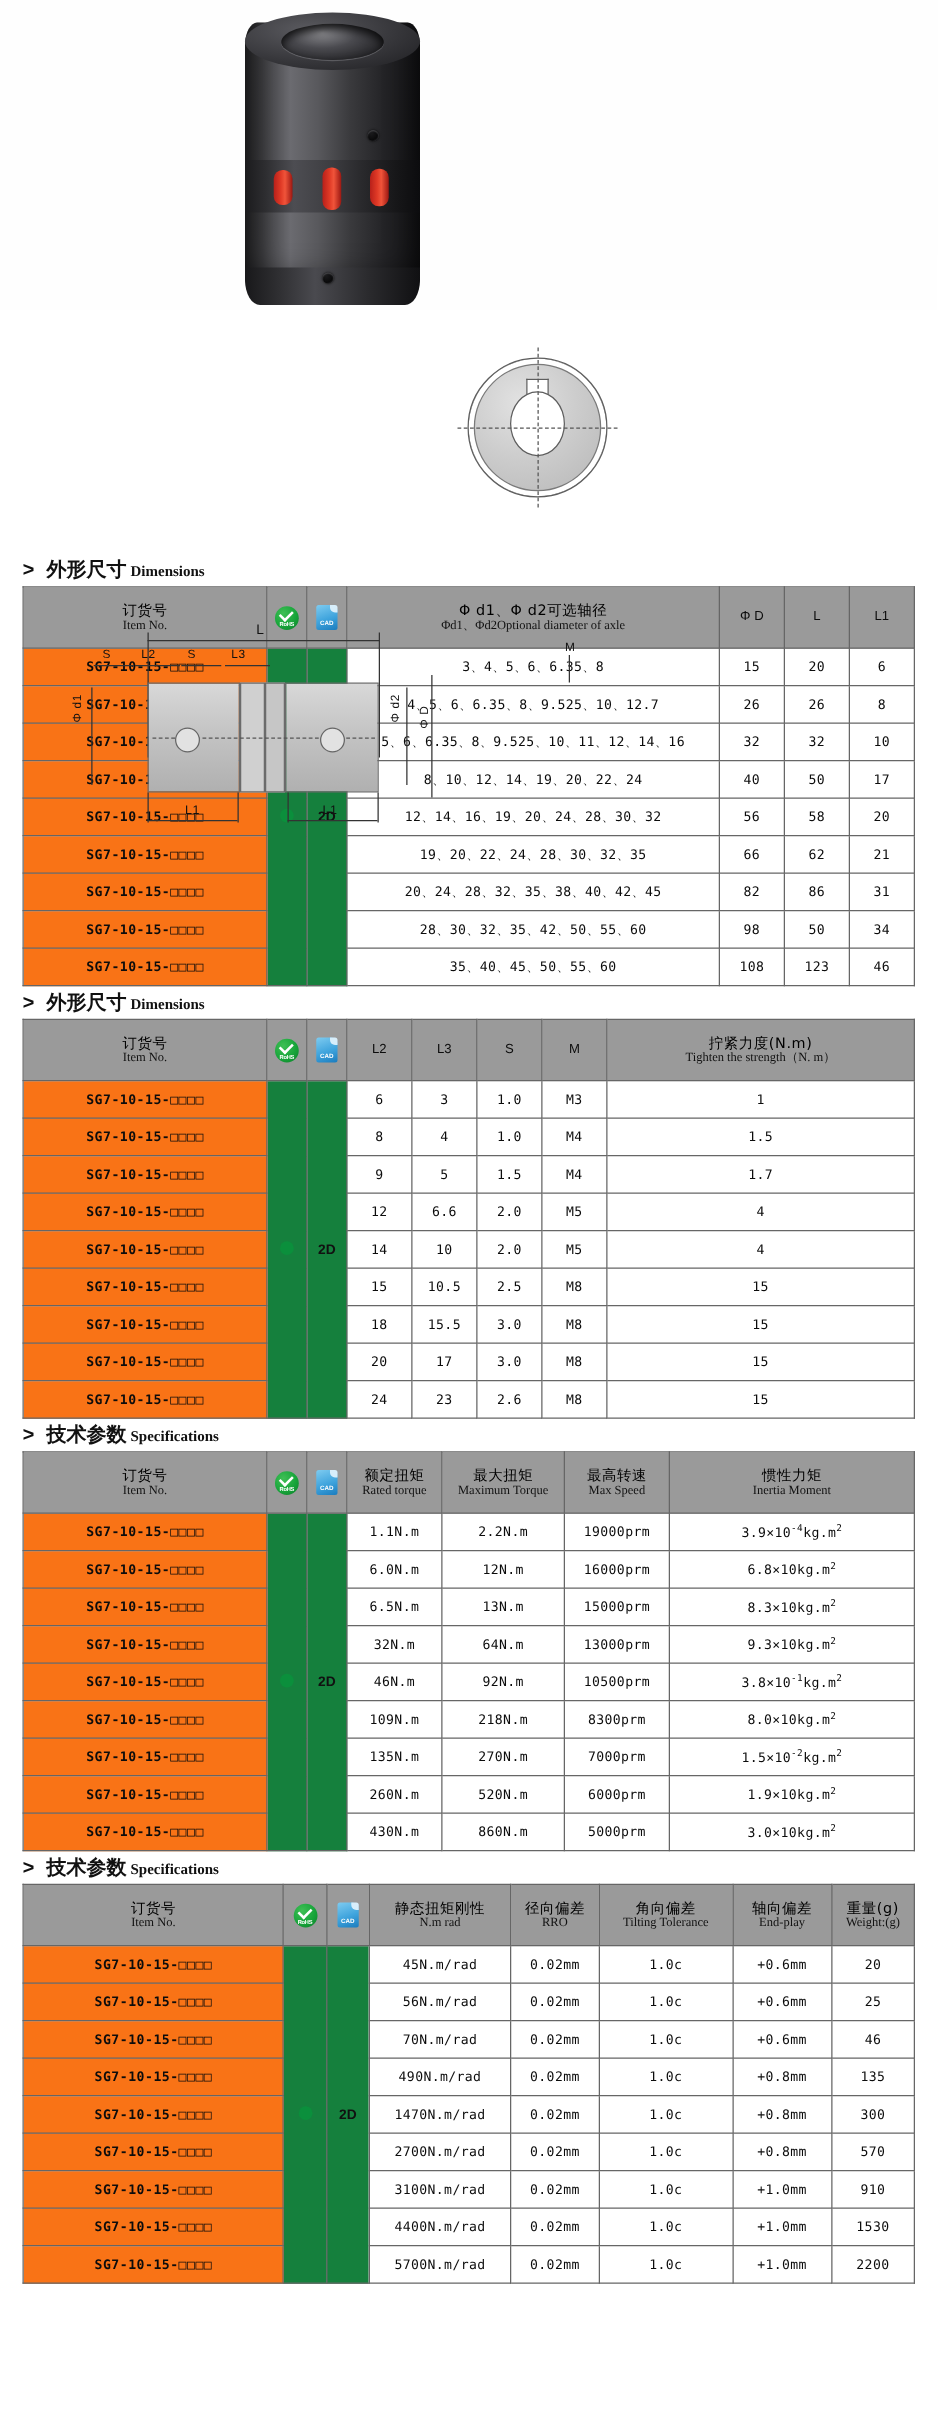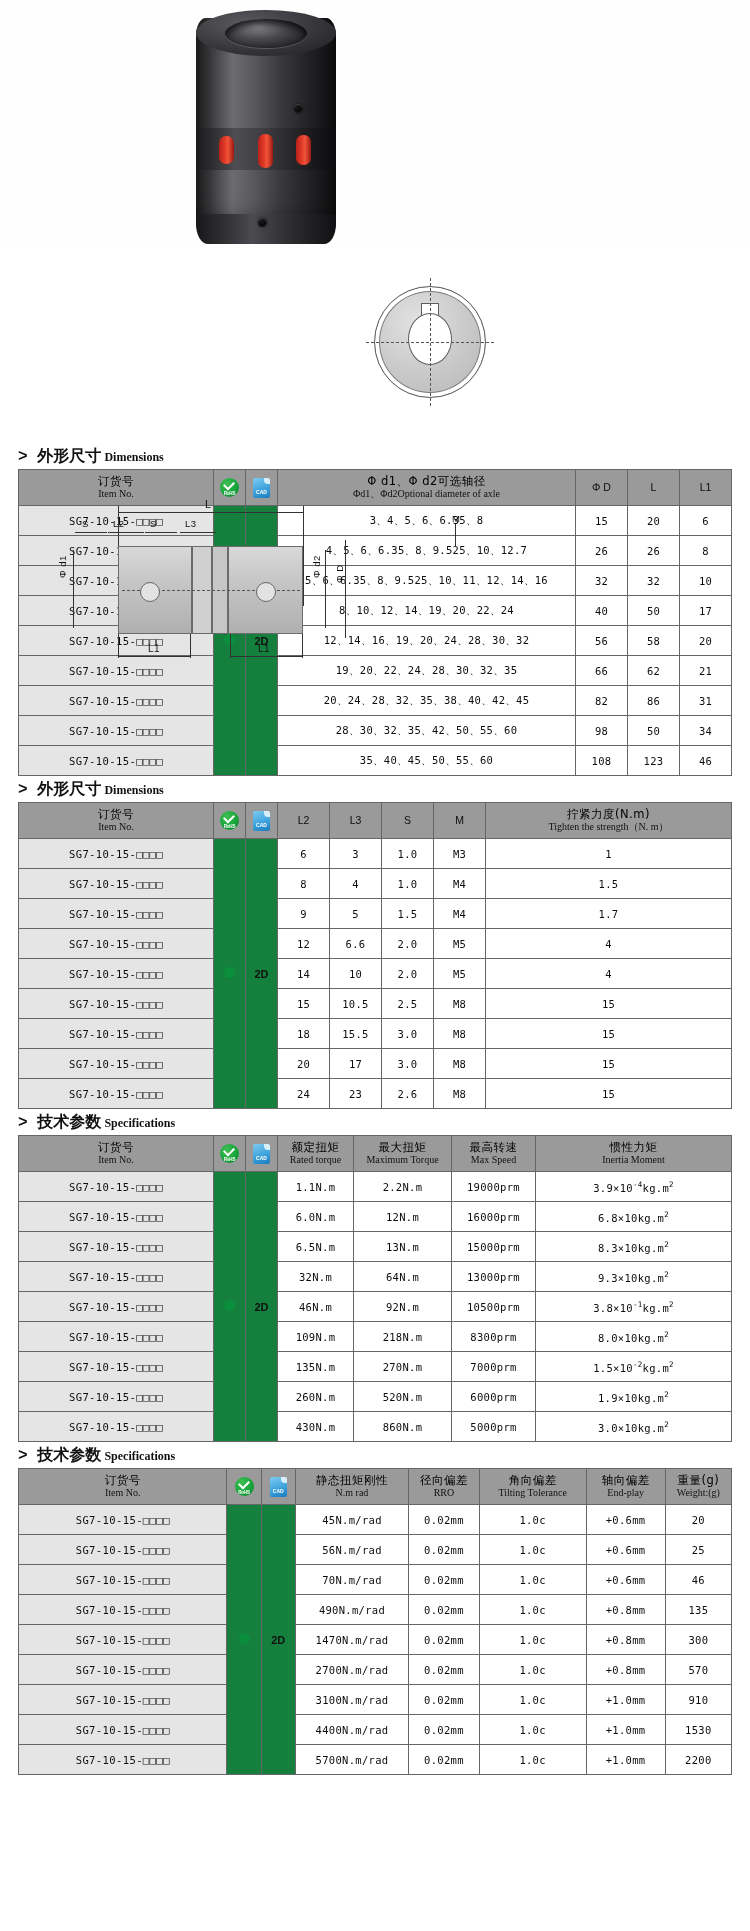--- a/index.html
+++ b/index.html
@@ -151,21 +151,21 @@
     border: 1px solid #666;
     text-align: center;
     vertical-align: middle;
     font-size: 10.5px;
     color: #0c0c0c;
     padding: 0;
     height: 30px;
   }
   table.spec th {
     background: #9a9a9a;
-    height: 36px;
+    height: 49px;
     font-weight: normal;
     line-height: 1.12;
     margin-top: 23px;
   }
   th .cn {
     display: block;
     font-family: "DejaVu Sans", sans-serif;
     font-size: 11.5px;
     color: #000;
     letter-spacing: .5px;
@@ -176,28 +176,29 @@
     font-size: 10px;
     color: #111;
   }
   th.single {
     font-family: "Liberation Sans", sans-serif;
     font-size: 11px;
     font-weight: bold;
     color: #000;
   }
   td.item {
-    background: #e5e5e5;
+    background: #f97316;
     font-family: "DejaVu Sans Mono", monospace;
     font-size: 11px;
     letter-spacing: .4px;
     color: #101010;
     border: 1px solid #3aa8b2;
     border-left: 1px solid #666;
     border-right: 1px solid #666;
+    font-weight: bold;
   }
   td.val {
     background: #fff;
     font-family: "DejaVu Sans Mono", monospace;
     font-size: 11px;
     letter-spacing: .3px;
   }
   td.mark, td.cad-col {
     background: #15803d;
   }

